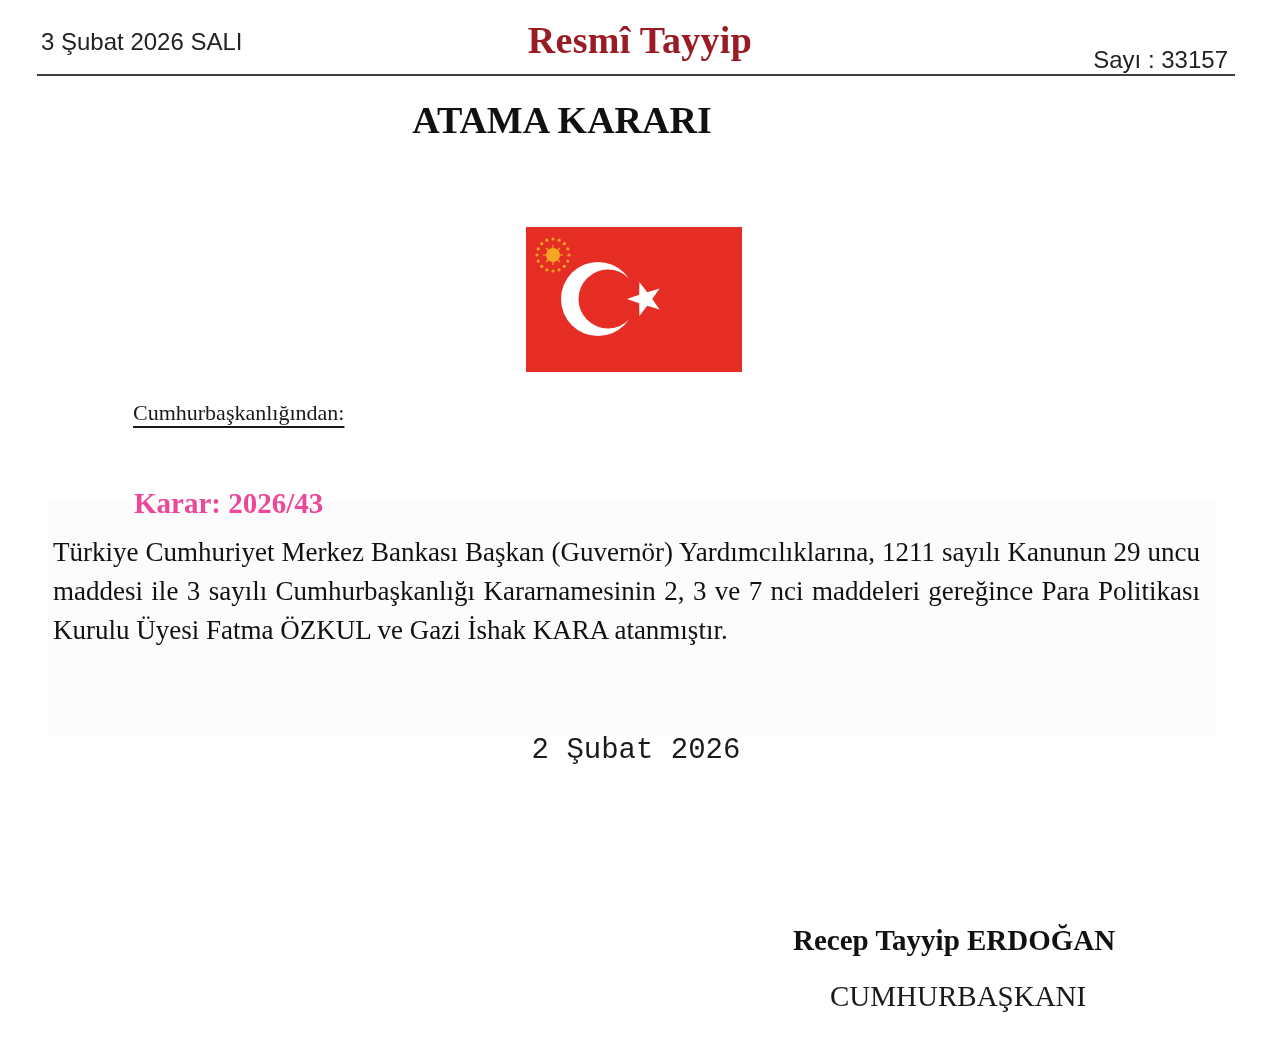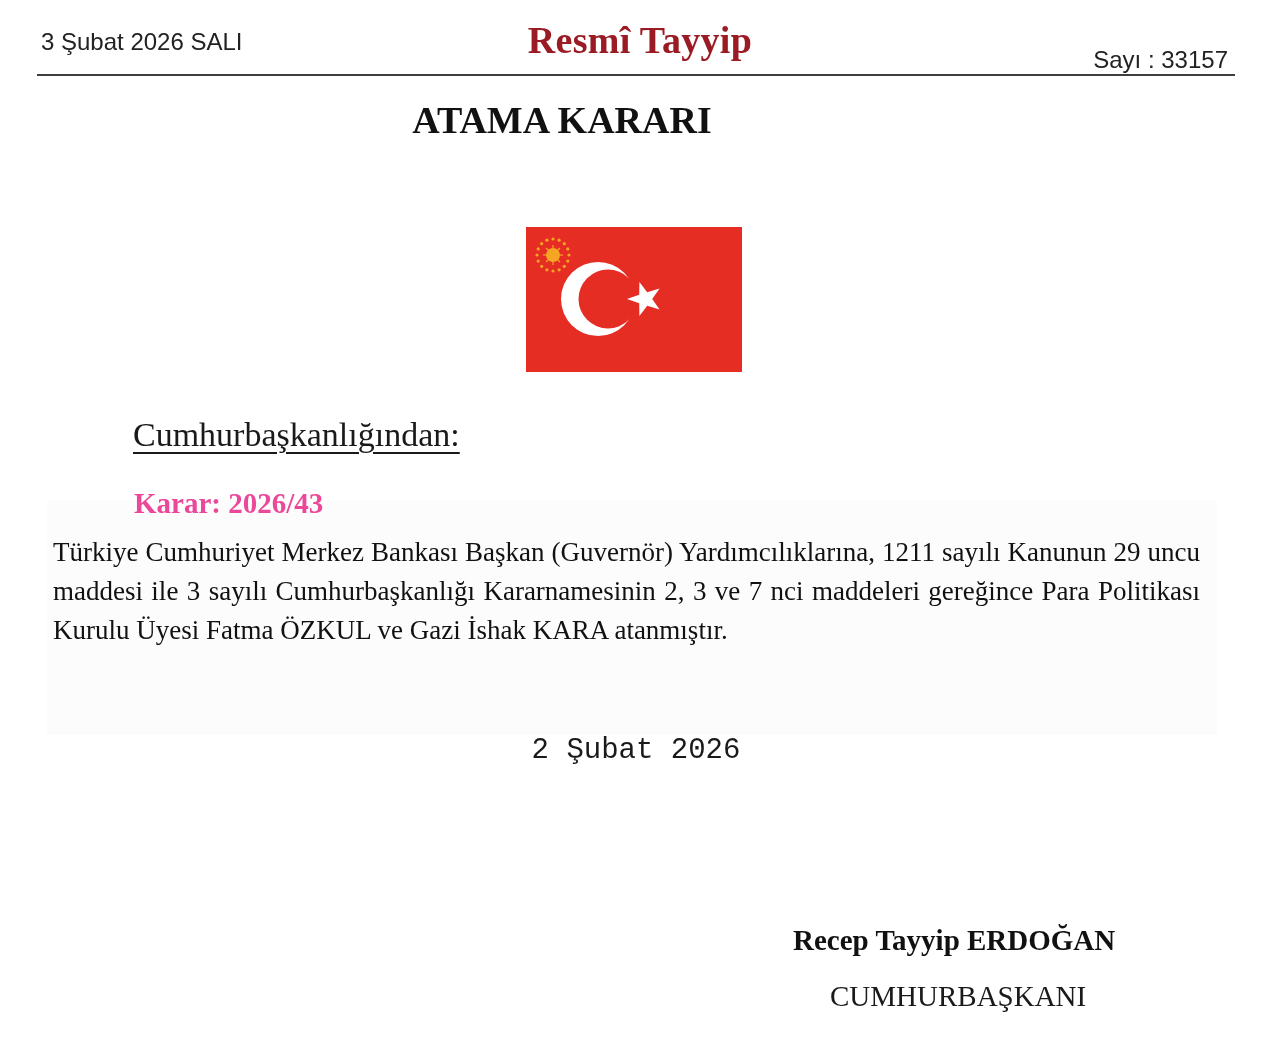--- a/index.html
+++ b/index.html
@@ -5,21 +5,21 @@
     html, body { margin: 0; padding: 0; background: #ffffff; }
     body { width: 1280px; height: 1050px; position: relative; overflow: hidden; color: #1a1a1a; }
     .header-date { position: absolute; left: 41px; top: 28px; font-family: "Liberation Sans", sans-serif; font-size: 24px; color: #222; text-align: right; }
     .header-title { position: absolute; left: 0; width: 1280px; top: 18px; text-align: center; font-family: "Liberation Serif", serif; font-weight: bold; font-size: 38px; color: #9b1b24; letter-spacing: 0.3px; }
     .header-issue { position: absolute; right: 52px; top: 28px; font-family: "Liberation Sans", sans-serif; font-size: 24px; color: #222; margin-top: 18px; }
     .header-rule { position: absolute; left: 37px; top: 74px; width: 1198px; height: 2px; background: #3d3d3d; }
     .doc-title { position: absolute; left: 0; width: 1124px; top: 98px; text-align: center; font-family: "Liberation Serif", serif; font-weight: bold; font-size: 38px; color: #111; }
     .flag { position: absolute; left: 526px; top: 227px; width: 216px; height: 145px; background: #e52d23; }
     .flag svg { display: block; }
     .body-panel { position: absolute; left: 47px; top: 500px; width: 1170px; height: 235px; background: #fcfcfc; }
-    .issuer { position: absolute; left: 133px; top: 400px; font-family: "Liberation Serif", serif; font-size: 34px; color: #1a1a1a; text-decoration: underline; text-decoration-thickness: 2px; text-underline-offset: 6px; margin-top: 16px; }
+    .issuer { position: absolute; left: 133px; top: 400px; font-family: "Liberation Serif", serif; font-size: 22px; color: #1a1a1a; text-decoration: underline; text-decoration-thickness: 2px; text-underline-offset: 6px; }
     .decision-no { position: absolute; left: 134px; top: 451px; font-family: "Liberation Serif", serif; font-weight: bold; font-size: 29px; color: #ec4899; margin-top: 36px; }
     .body-text { position: absolute; left: 53px; top: 505px; width: 1147px; font-family: "Liberation Serif", serif; font-size: 27px; line-height: 39px; text-align: justify; color: #111; margin-top: 28px; }
     .sign-date { position: absolute; left: 0; width: 1272px; top: 734px; text-align: center; font-family: Liberation Mono, monospace; font-size: 29px; color: #1a1a1a; }
     .signer-name { position: absolute; left: 793px; top: 924px; font-family: "Liberation Serif", serif; font-weight: bold; font-size: 29px; color: #111; }
     .signer-title { position: absolute; left: 830px; top: 980px; font-family: "Liberation Serif", serif; font-size: 29px; color: #1a1a1a; }
   </style>
 </head>
 <body>
 
 <div>

